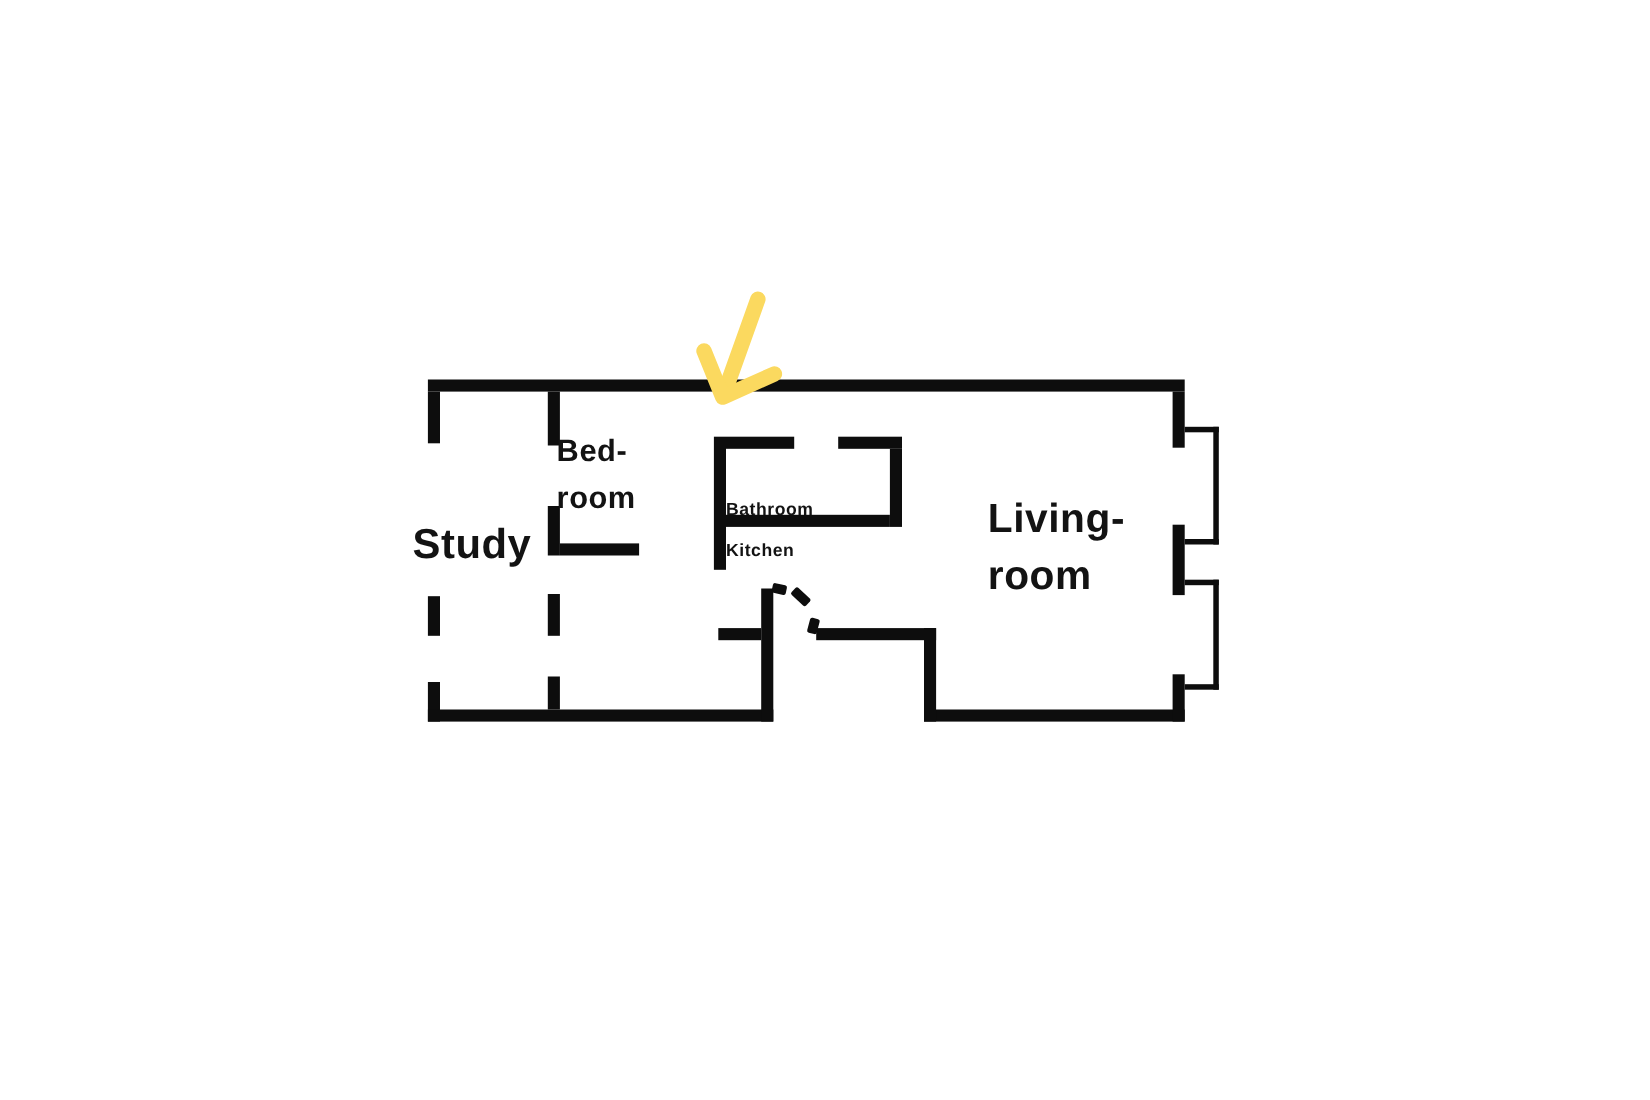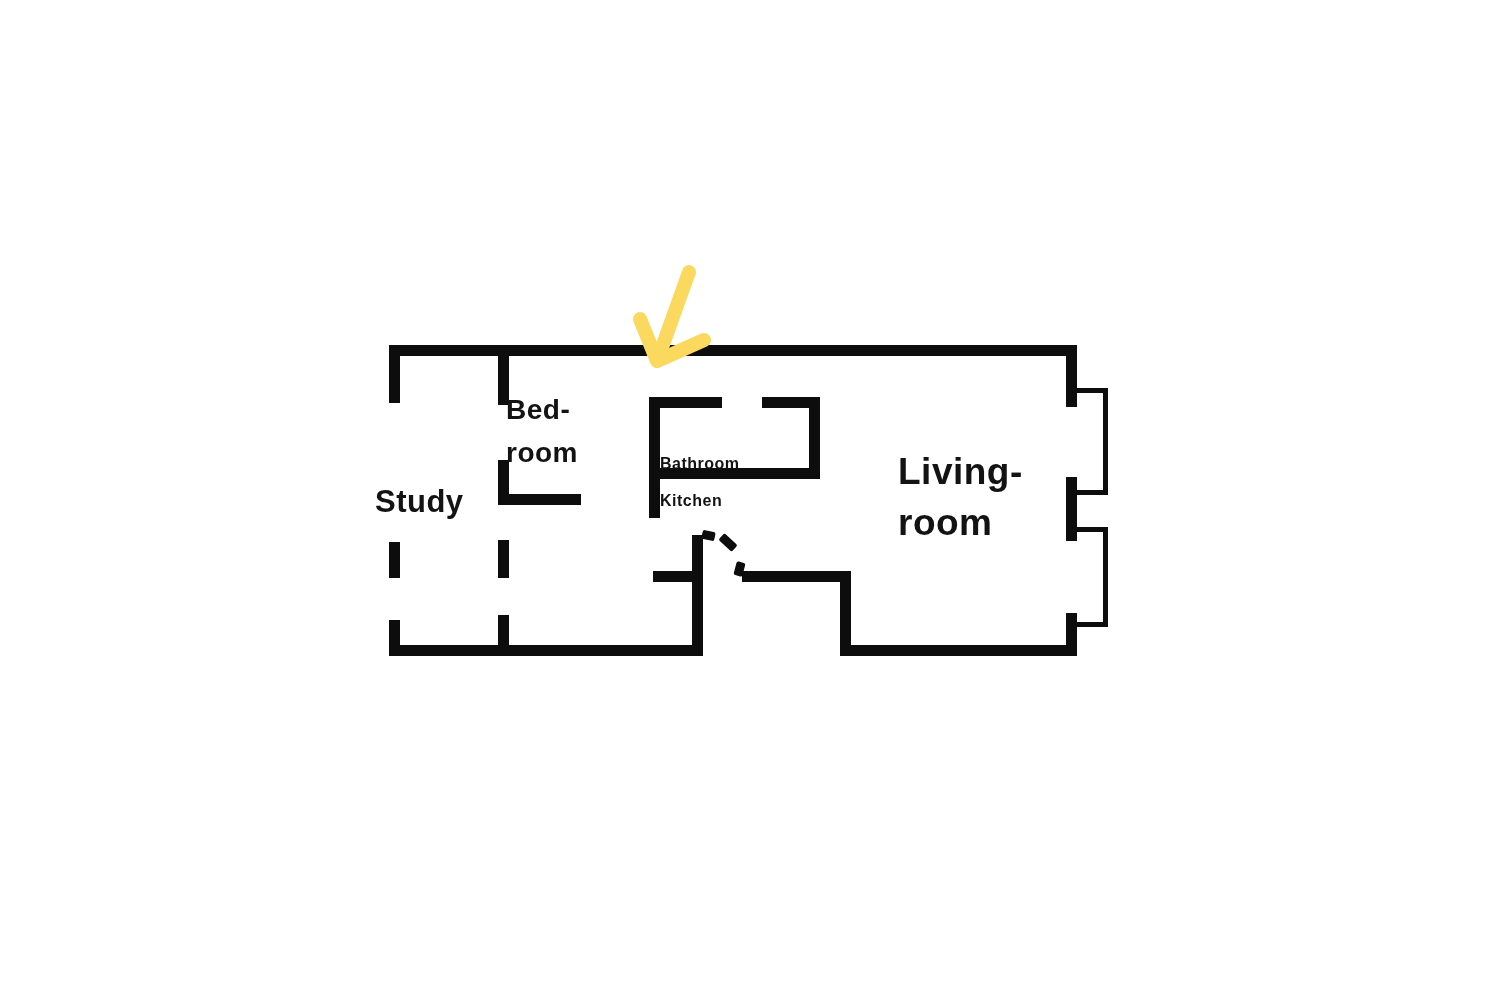--- a/index.html
+++ b/index.html
@@ -30,21 +30,21 @@
     background: var(--wall, #0d0d0d);
     border-radius: 2px;
   }
   .room-label {
     position: absolute;
     color: var(--text, #131313);
     font-weight: bold;
     letter-spacing: 0.5px;
     white-space: nowrap;
   }
-  .label-study    { left: 375px; top: 484px; width: 130px; font-size: 31px; }
+  .label-study    { left: 375px; top: 474px; width: 130px; font-size: 38px; }
   .label-bedroom  { left: 506px; top: 388px; width: 150px; font-size: 28px; line-height: 43px; }
   .label-bathroom { left: 660px; top: 427px; width: 175px; font-size: 16px; margin-top: 28px; }
   .label-kitchen  { left: 660px; top: 492px; width: 160px; font-size: 16px; }
   .label-living   { left: 898px; top: 446px; width: 210px; font-size: 37px; line-height: 51px; }
   .arrow-svg {
     position: absolute;
     left: 0; top: 0;
     width: 1500px;
     height: 1000px;
     pointer-events: none;

